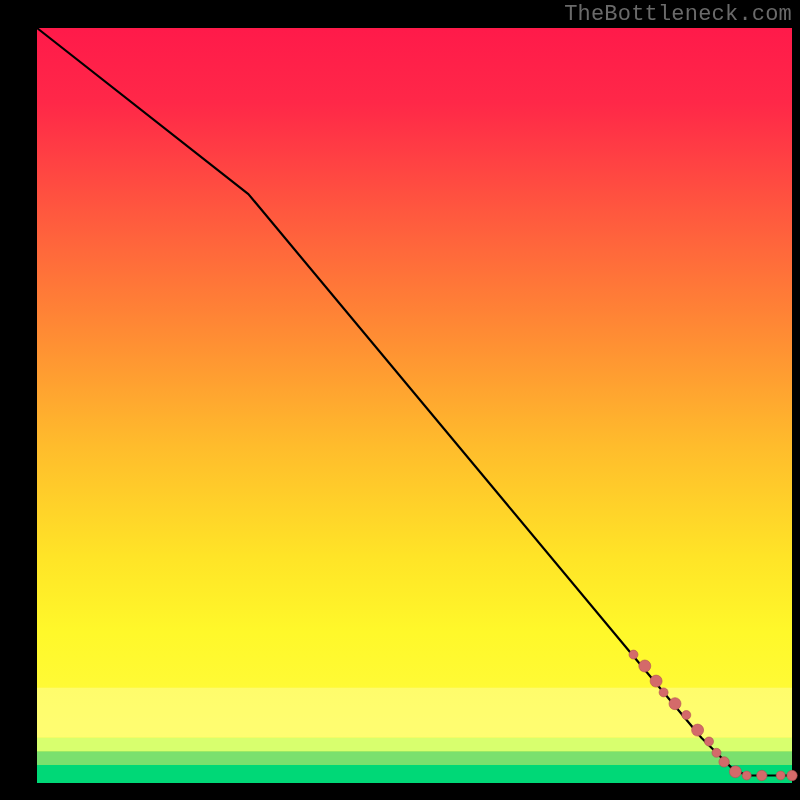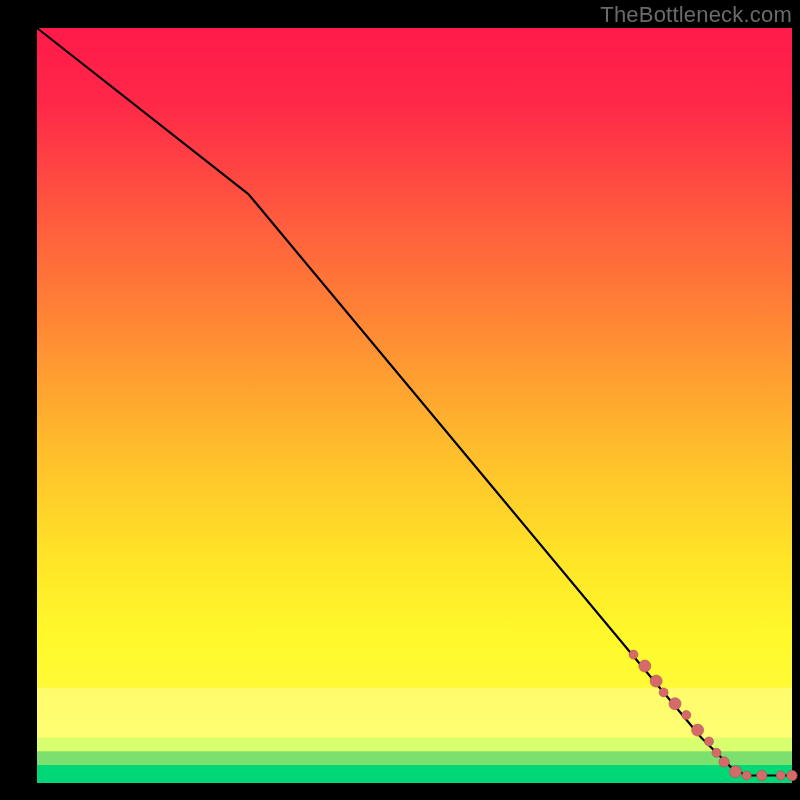--- a/index.html
+++ b/index.html
@@ -8,20 +8,21 @@
     width: 800px;
     height: 800px;
     background: #000000;
     font-family: Arial, Helvetica, sans-serif;
     overflow: hidden;
   }
   .container {
     position: relative;
     width: 800px;
     height: 732px;
+    font-family: Liberation Mono, monospace;
   }
   .attribution {
     position: absolute;
     top: 2px;
     right: 8px;
     color: #6a6a6a;
     font-size: 22px;
     font-weight: 500;
     letter-spacing: 0.2px;
     z-index: 10;

